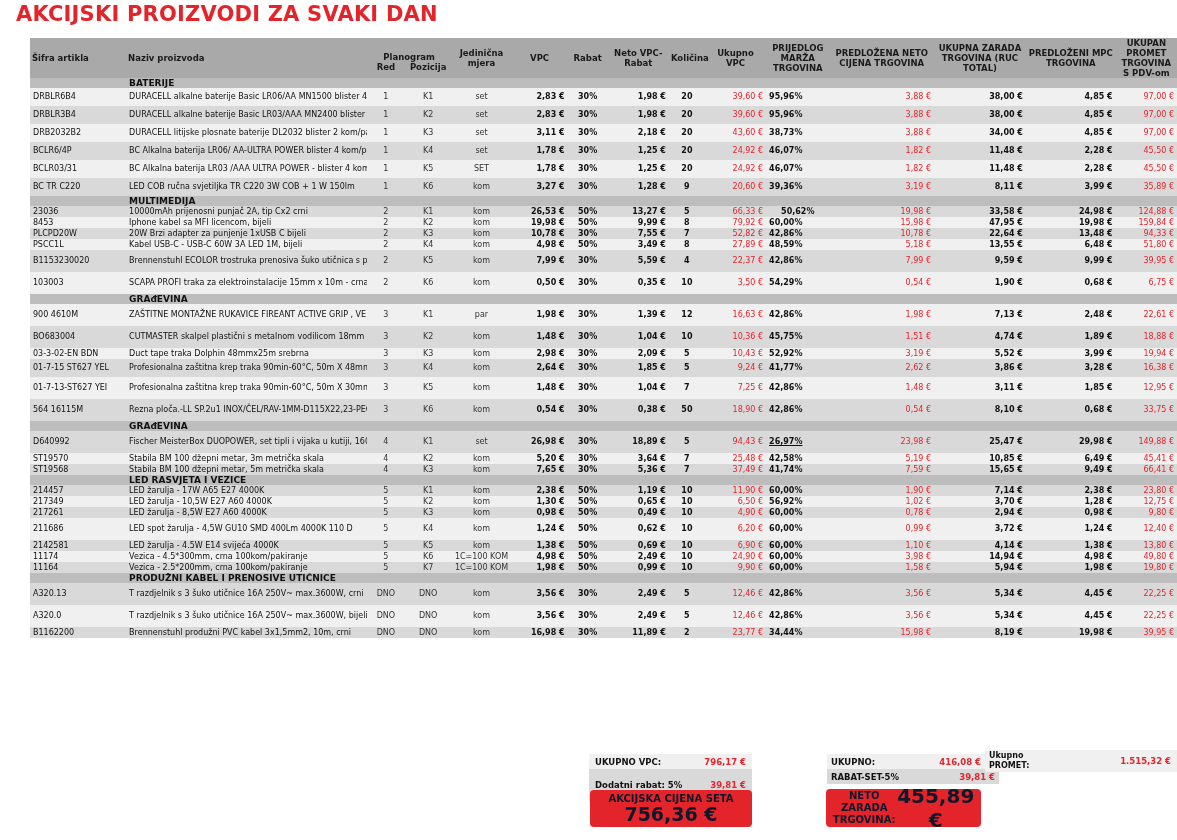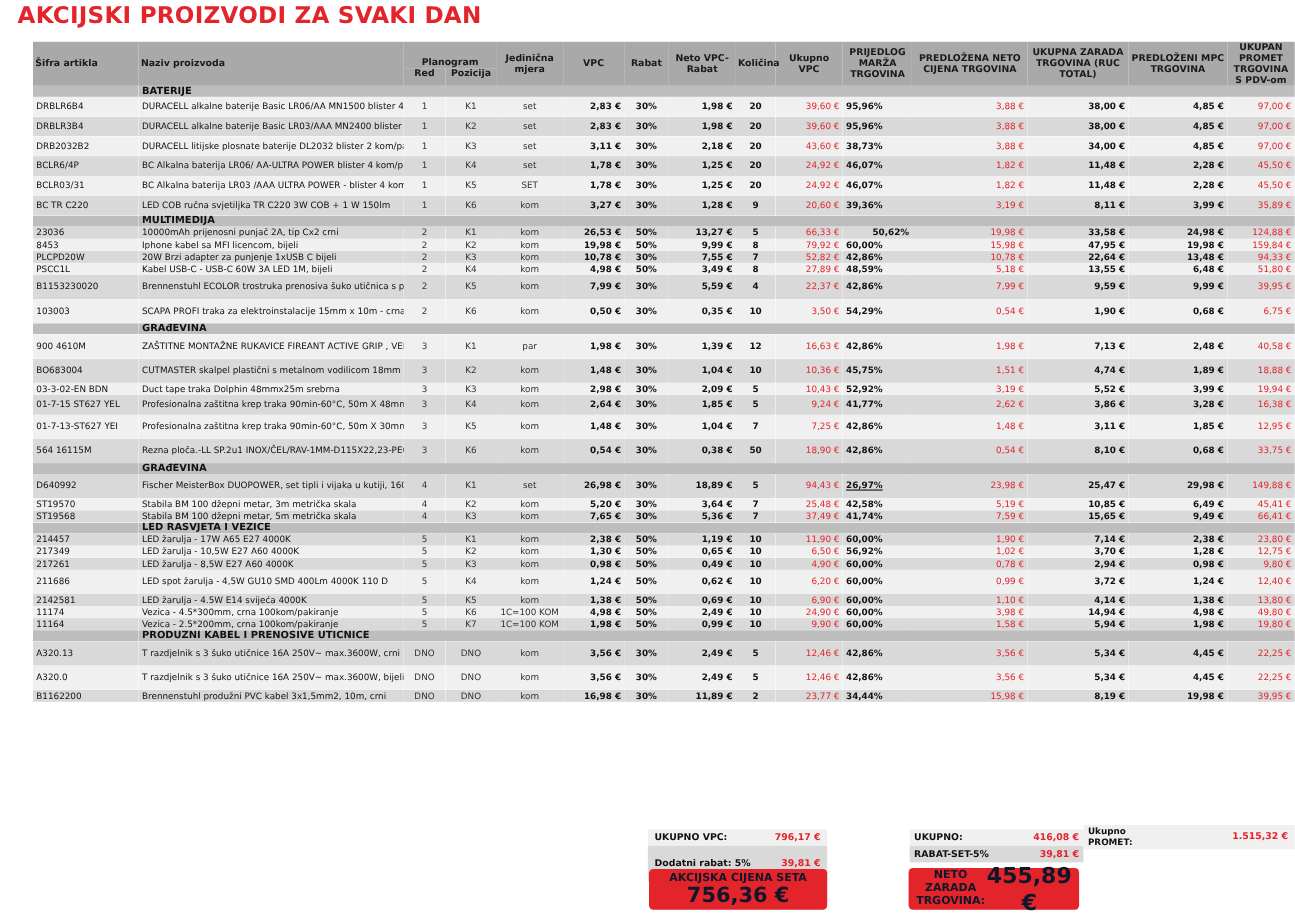--- a/index.html
+++ b/index.html
@@ -20,21 +20,21 @@
   td.code { font-weight:normal; font-size:9px; }
   td.name { font-size:7.4px; white-space:normal; line-height:11px; }
   td.c { text-align:center; font-size:7.5px; color:#333; }
   td.num { text-align:right; font-weight:bold; font-size:8.5px; }
   td.red { text-align:right; color:#e3242b; font-size:8.5px; }
   td.ctr { text-align:center; font-weight:bold; font-size:8.5px; }
   .sumbox { position:absolute; font-size:8.5px; font-weight:bold; }
   .s1 { left:589px; top:754px; width:163px; height:15px; background:#f0f0f0; display:flex; justify-content:space-between; align-items:center; padding:0 6px; box-sizing:border-box; }
   .s2 { left:589px; top:769px; width:163px; height:15px; background:#d9d9d9; display:flex; justify-content:space-between; align-items:center; padding:16px 6px; box-sizing:border-box; }
   .s3 { left:827px; top:754px; width:158px; height:15px; background:#f0f0f0; display:flex; justify-content:space-between; align-items:center; padding:0 4px; box-sizing:border-box; }
-  .s4 { left:827px; top:769px; width:158px; height:15px; background:#d9d9d9; display:flex; justify-content:space-between; align-items:center; padding:0 4px; box-sizing:border-box; }
+  .s4 { left:827px; top:769px; width:172px; height:15px; background:#d9d9d9; display:flex; justify-content:space-between; align-items:center; padding:0 4px; box-sizing:border-box; }
   .s5 { left:985px; top:750px; width:192px; height:22px; background:#f0f0f0; display:flex; justify-content:space-between; align-items:center; padding:0 6px 0 4px; box-sizing:border-box; }
   .s5 .lbl { line-height:10px; font-size:8px; }
   .rv { color:#e3242b; }
   .redbox { position:absolute; background:#e3242b; color:#0f172a; border-radius:4px; font-weight:bold; text-align:center; }
   .rb1 { left:590px; top:790px; width:162px; height:37px; }
   .rb1 .l { font-size:10px; margin-top:3px; }
   .rb1 .v { font-size:19px; line-height:20px; }
   .rb2 { left:826px; top:789px; width:155px; height:38px; display:flex; align-items:center; justify-content:space-between; padding:0 6px; box-sizing:border-box; }
   .rb2 .l { font-size:10px; line-height:12px; text-align:center; }
   .rb2 .v { font-size:20px; }
@@ -199,21 +199,21 @@
         <td class="code">23036</td>
         <td class="name">10000mAh prijenosni punjač 2A, tip Cx2 crni</td>
         <td class="c">2</td>
         <td class="c">K1</td>
         <td class="c">kom</td>
         <td class="num">26,53 €</td>
         <td class="ctr">50%</td>
         <td class="num">13,27 €</td>
         <td class="ctr">5</td>
         <td class="red">66,33 €</td>
-        <td class="ctr" style="text-align: right;">50,62%</td>
+        <td class="ctr" style="text-align: center;">50,62%</td>
         <td class="red">19,98 €</td>
         <td class="num">33,58 €</td>
         <td class="num">24,98 €</td>
         <td class="red">124,88 €</td>
       </tr>
       <tr class="r short">
         <td class="code">8453</td>
         <td class="name">Iphone kabel sa MFI licencom, bijeli</td>
         <td class="c">2</td>
         <td class="c">K2</td>
@@ -309,21 +309,21 @@
         <td class="c">par</td>
         <td class="num">1,98 €</td>
         <td class="ctr">30%</td>
         <td class="num">1,39 €</td>
         <td class="ctr">12</td>
         <td class="red">16,63 €</td>
         <td class="ctr" style="text-align: left;">42,86%</td>
         <td class="red">1,98 €</td>
         <td class="num">7,13 €</td>
         <td class="num">2,48 €</td>
-        <td class="red">40,58 €</td>
+        <td class="red">22,61 €</td>
       </tr>
       <tr class="r tall">
         <td class="code">BO683004</td>
         <td class="name">CUTMASTER skalpel plastični s metalnom vodilicom 18mm</td>
         <td class="c">3</td>
         <td class="c">K2</td>
         <td class="c">kom</td>
         <td class="num">1,48 €</td>
         <td class="ctr">30%</td>
         <td class="num">1,04 €</td>

